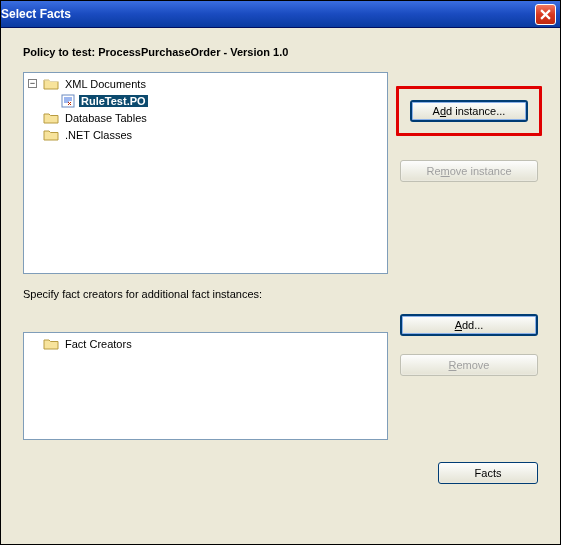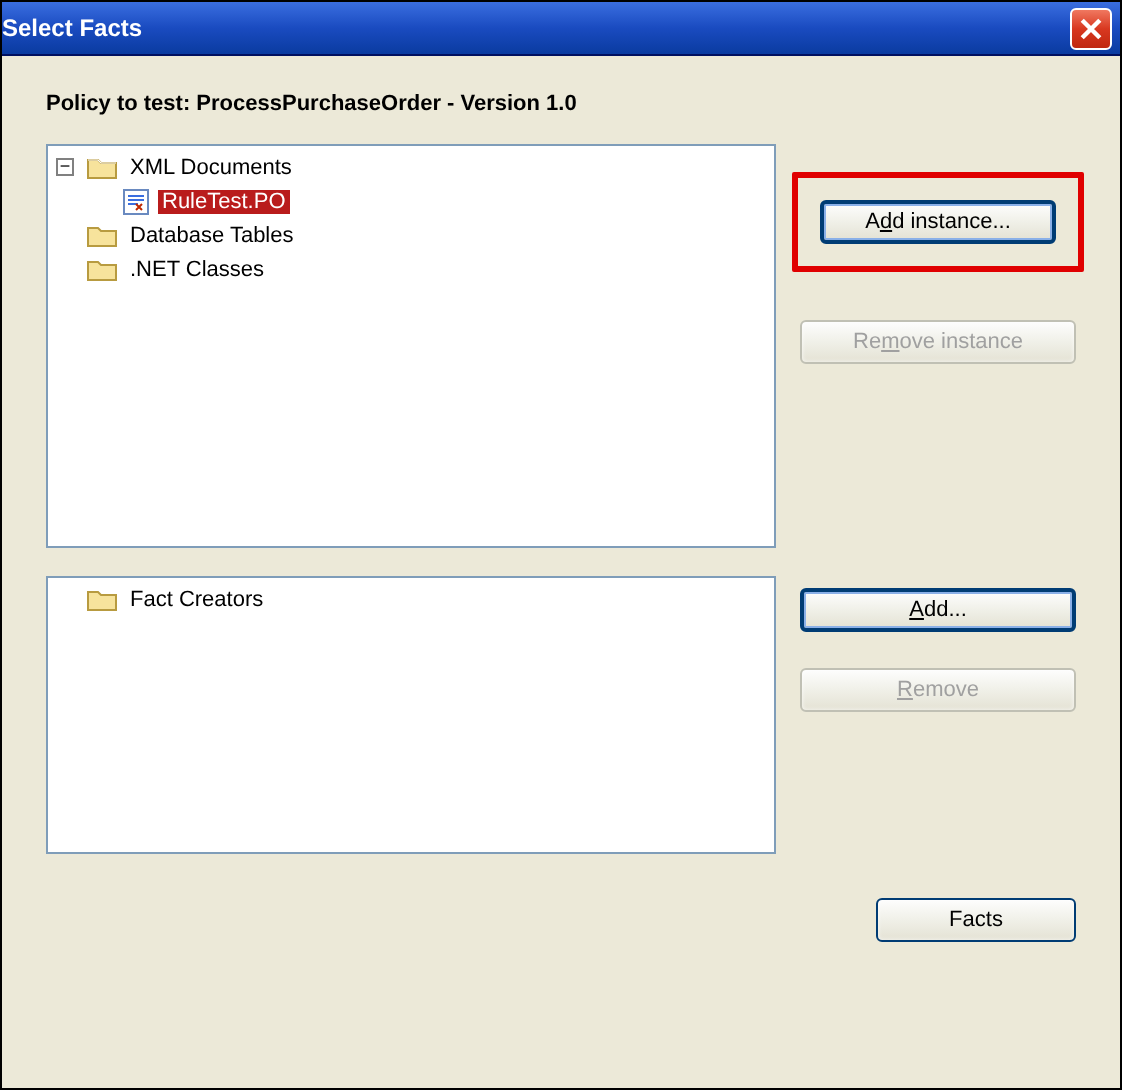--- a/index.html
+++ b/index.html
@@ -122,25 +122,26 @@
     }
     .folder-icon svg { width: 16px; height: 14px; display: block; }
     .file-icon {
       width: 14px; height: 14px; display: inline-block;
     }
     .file-icon svg { width: 14px; height: 14px; display: block; }
     .node-label {
       padding: 0 2px;
     }
     .node-label.selected {
-      background: #b91c1c;
+      background: #0c4a6e;
       color: #fff;
+      font-weight: bold;
     }
     .section2 { margin-top: 6px; }
-    .tree-panel.short { height: 139px; }
+    .tree-panel.short { height: 108px; margin-top: 24px; }
     .footer {
       display: flex;
       gap: 10px;
       justify-content: flex-end;
       margin-top: 22px;
       padding-right: 0;
     }
     .footer .btn { width: 100px; }
     .creators-row .button-col { padding-top: 6px; gap: 18px; }
   </style>
@@ -206,20 +207,21 @@
     </div>
     <div class="button-col">
       <div class="highlight-red">
         <button class="btn default" style="width:100%"><span>A</span><span class="ul">d</span><span>d instance...</span></button>
       </div>
       <button class="btn disabled"><span>Re</span><span class="ul">m</span><span>ove instance</span></button>
     </div>
   </div>
 
   <div class="section2">
+    <div class="section-label">Specify fact creators for additional fact instances:</div>
     <div class="main-row creators-row">
       <div class="tree-panel short">
         <div class="tree">
           <div class="tree-row tree-indent-1">
             <span class="toggle-spacer"></span>
             <span class="folder-icon">
               <svg viewBox="0 0 16 14">
                   <path d="M1 3 h5 l1.5 1.5 H15 V12 H1 Z" fill="#f7e39c" stroke="#b89b40"></path>
                 </svg>
             </span>

